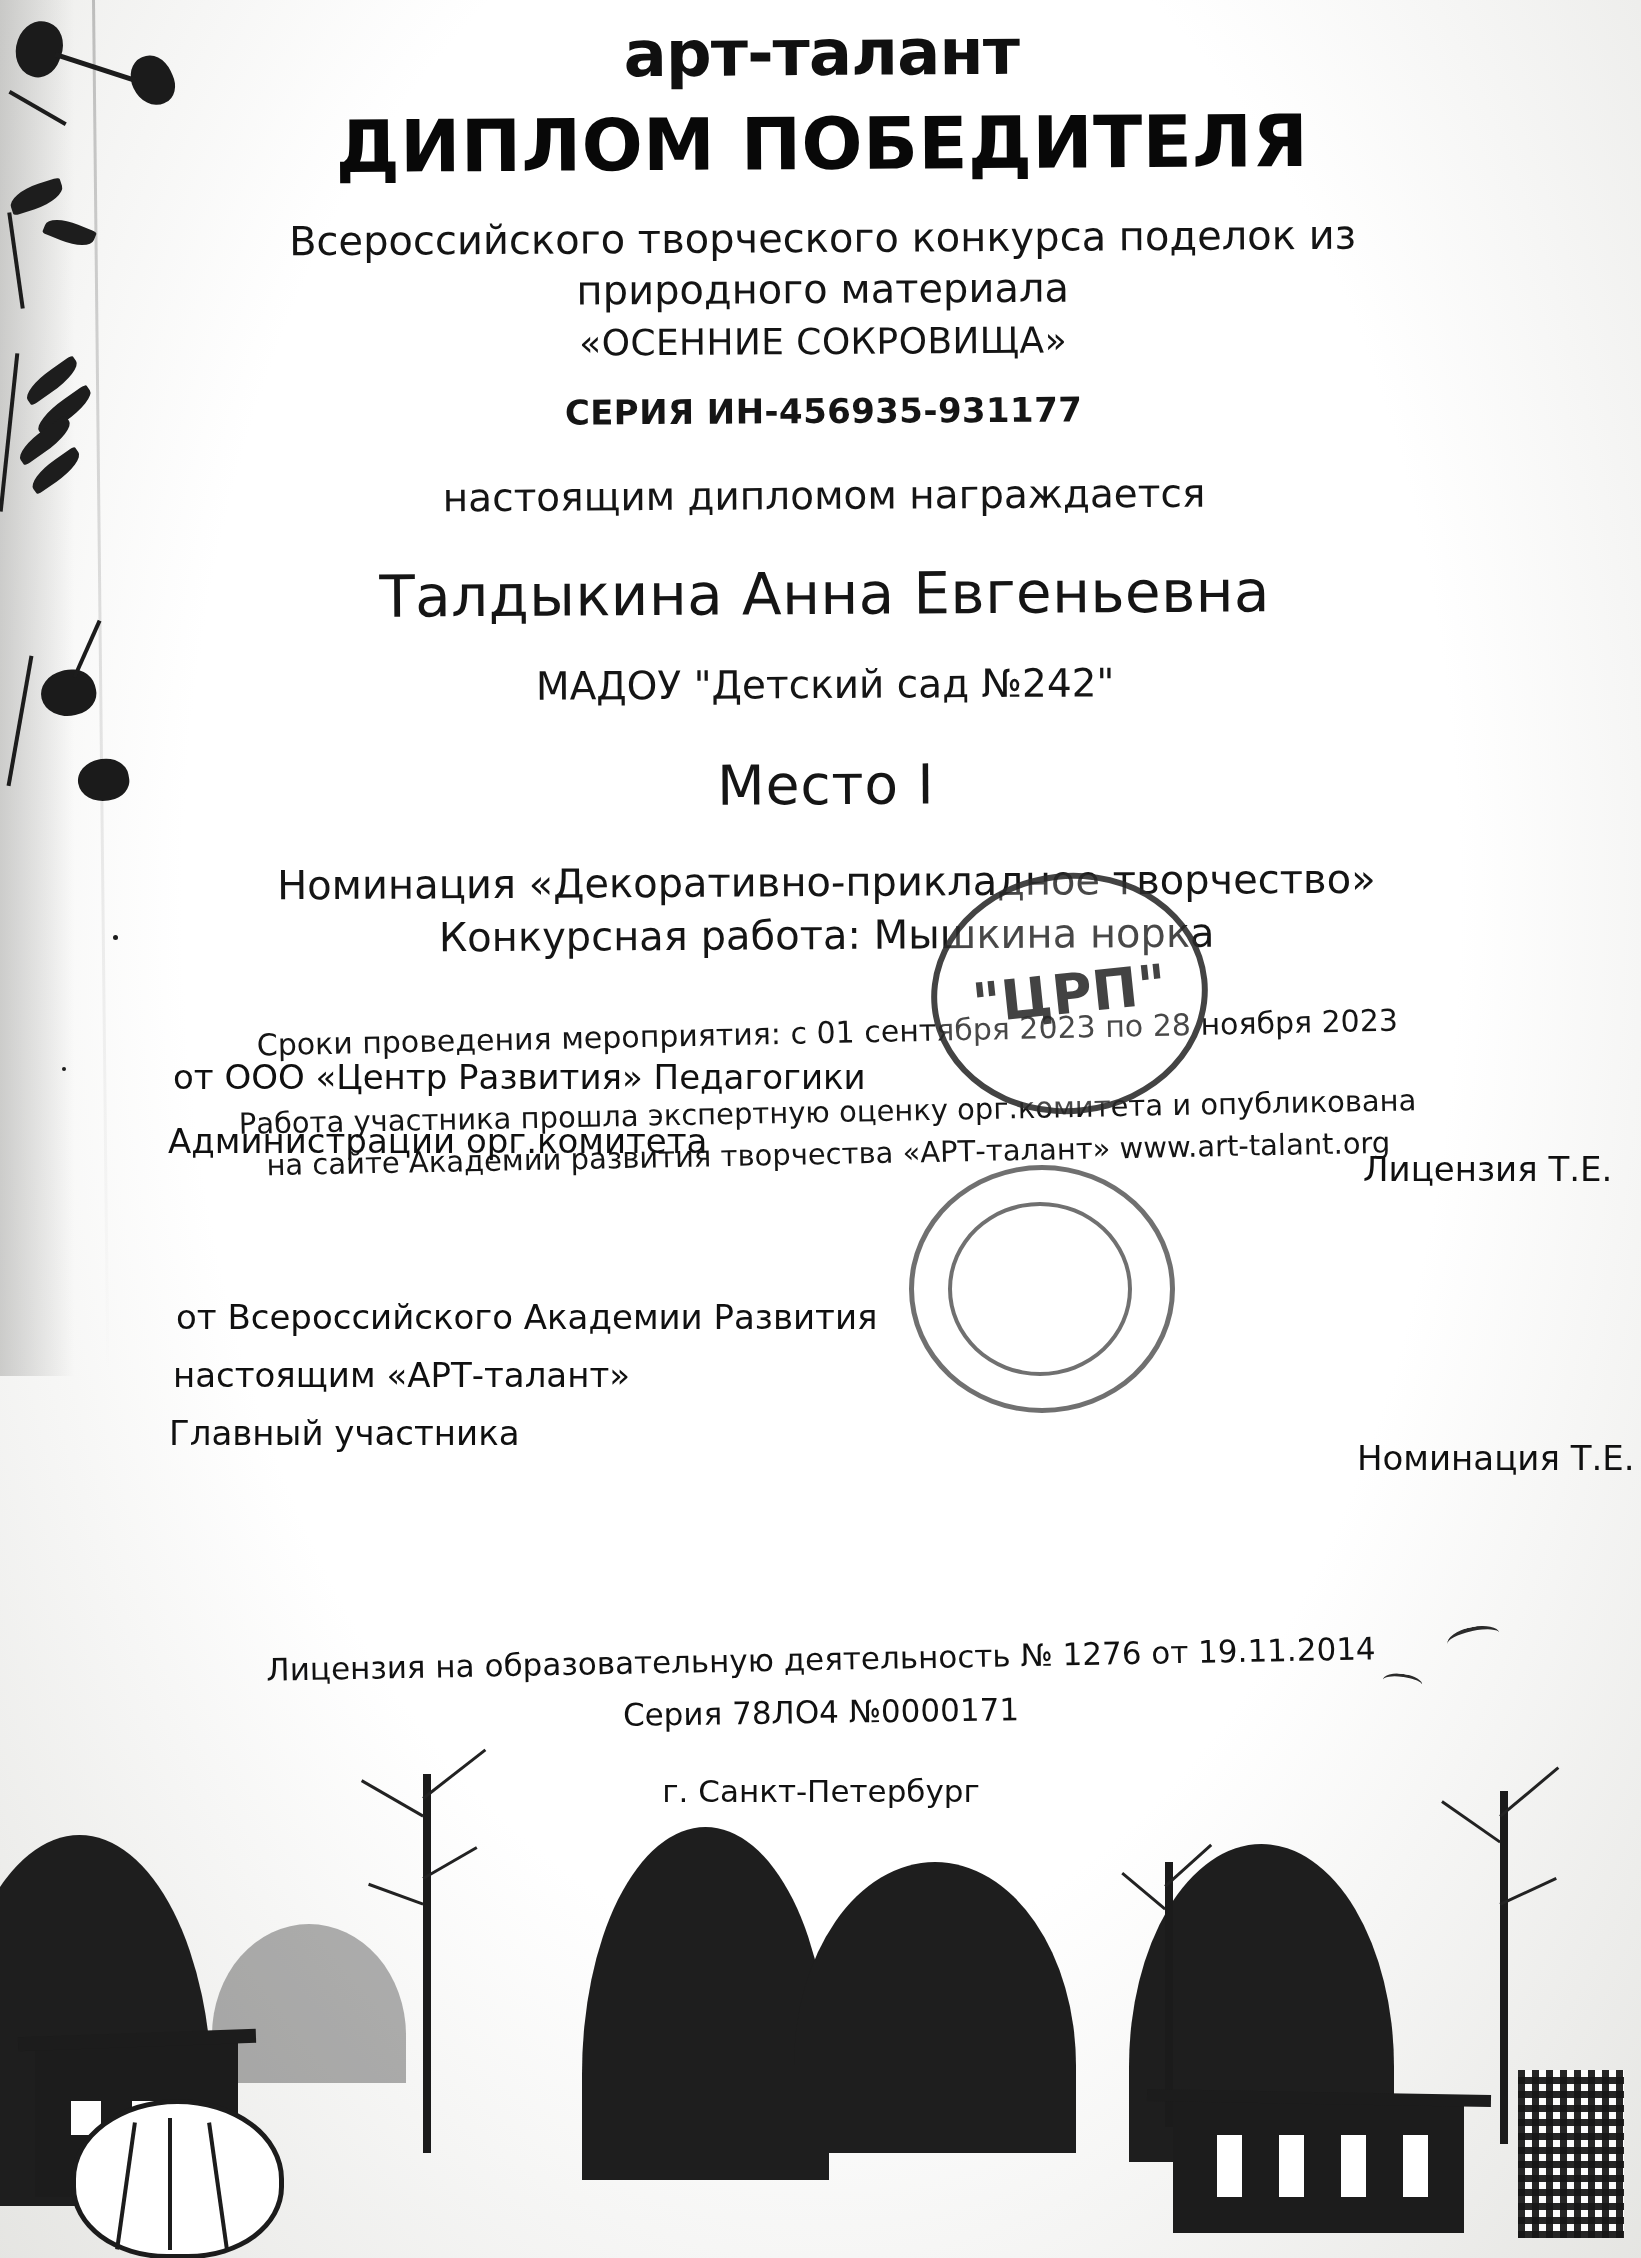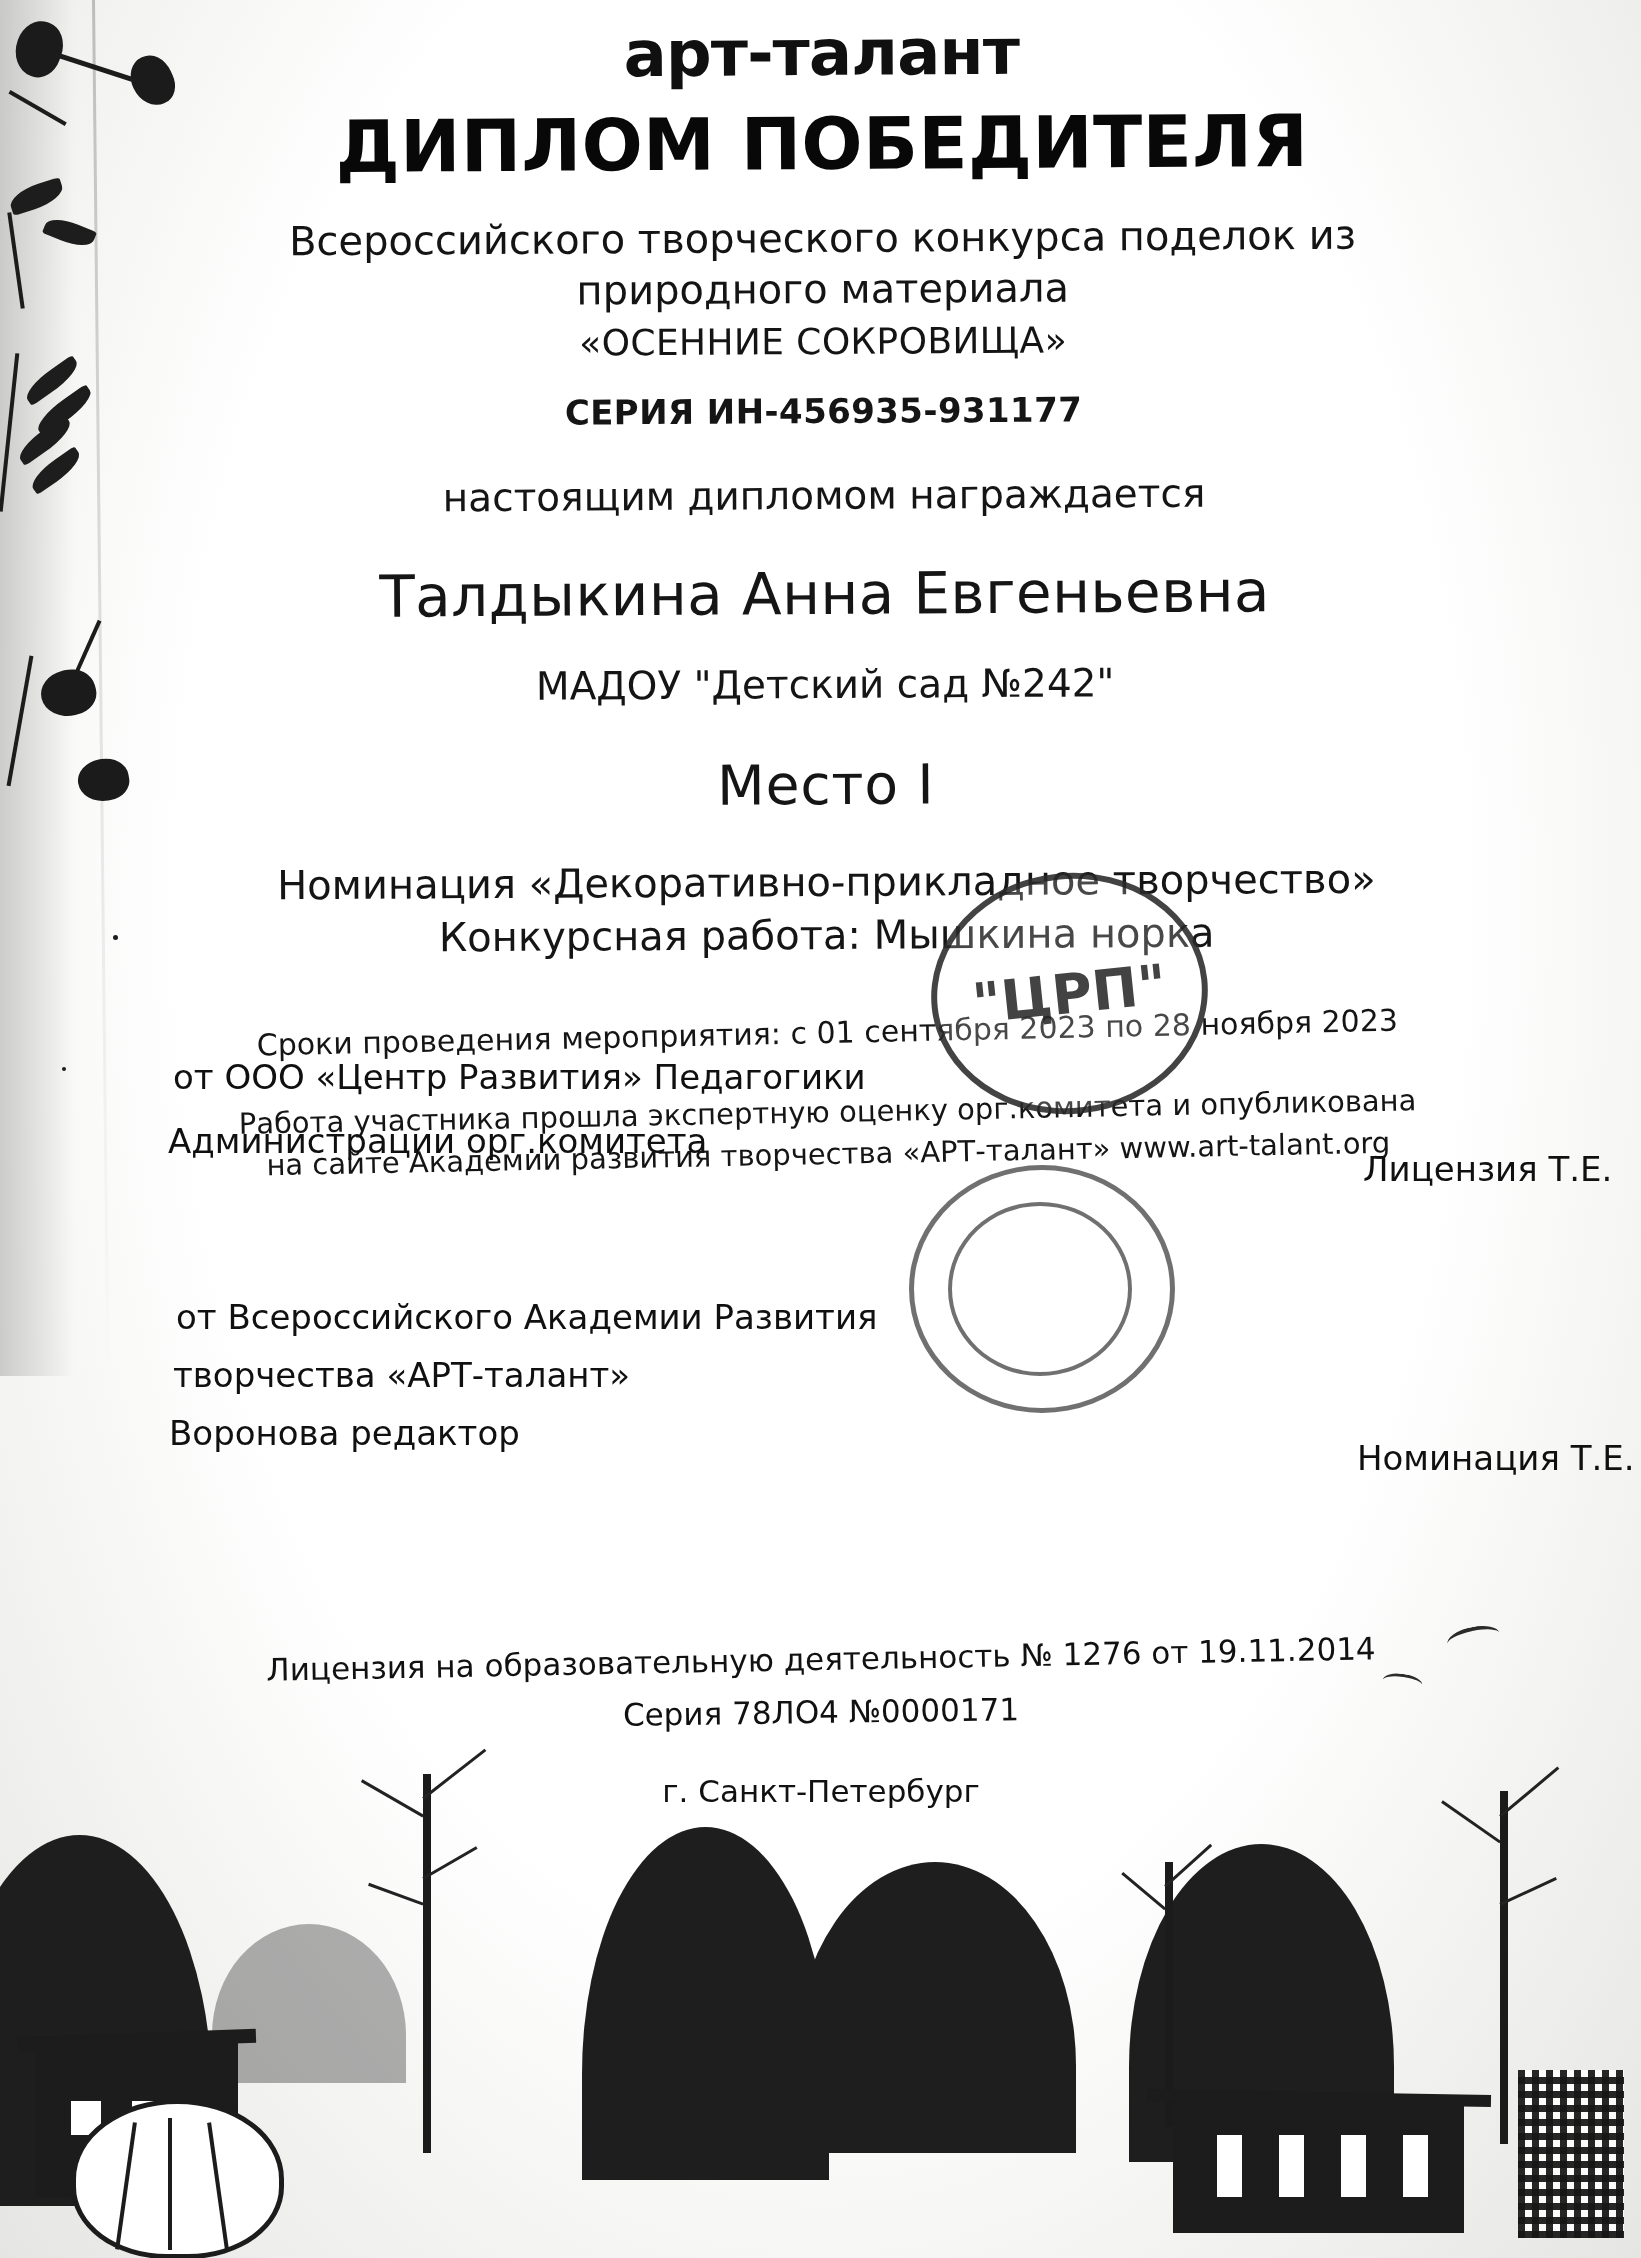--- a/index.html
+++ b/index.html
@@ -351,22 +351,22 @@
       <span>"ЦРП"</span>
     </div>
     <div class="stamp-ring"></div>
     <div class="stamp-ring inner"></div>
 
     <div class="sig-line" style="left:173px; top:60px;">от ООО «Центр Развития» Педагогики</div>
     <div class="sig-line" style="left:168px; top:124px;">Администрации орг.комитета</div>
     <div class="sig-name" style="left:1363px; top:152px;">Лицензия Т.Е.</div>
 
     <div class="sig-line" style="left:176px; top:300px;">от Всероссийского Академии Развития</div>
-    <div class="sig-line" style="left:173px; top:358px;">творчества «АРТ-талант»</div>
-    <div class="sig-line" style="left:169px; top:416px;">Воронова редактор</div>
+    <div class="sig-line" style="left:173px; top:358px;">настоящим «АРТ-талант»</div>
+    <div class="sig-line" style="left:169px; top:416px;">Главный участника</div>
     <div class="sig-name" style="left:1357px; top:441px;">Номинация Т.Е.</div>
 
     <div class="license" style="top:644px; transform:rotate(-1.1deg);">Лицензия на образовательную деятельность № 1276 от 19.11.2014</div>
     <div class="license" style="top:697px; transform:rotate(-0.8deg);">Серия 78ЛО4 №0000171</div>
     <div class="license" style="top:776px;">г. Санкт-Петербург</div>
 
     <div class="qr"></div>
   </div>
 
 </div>

